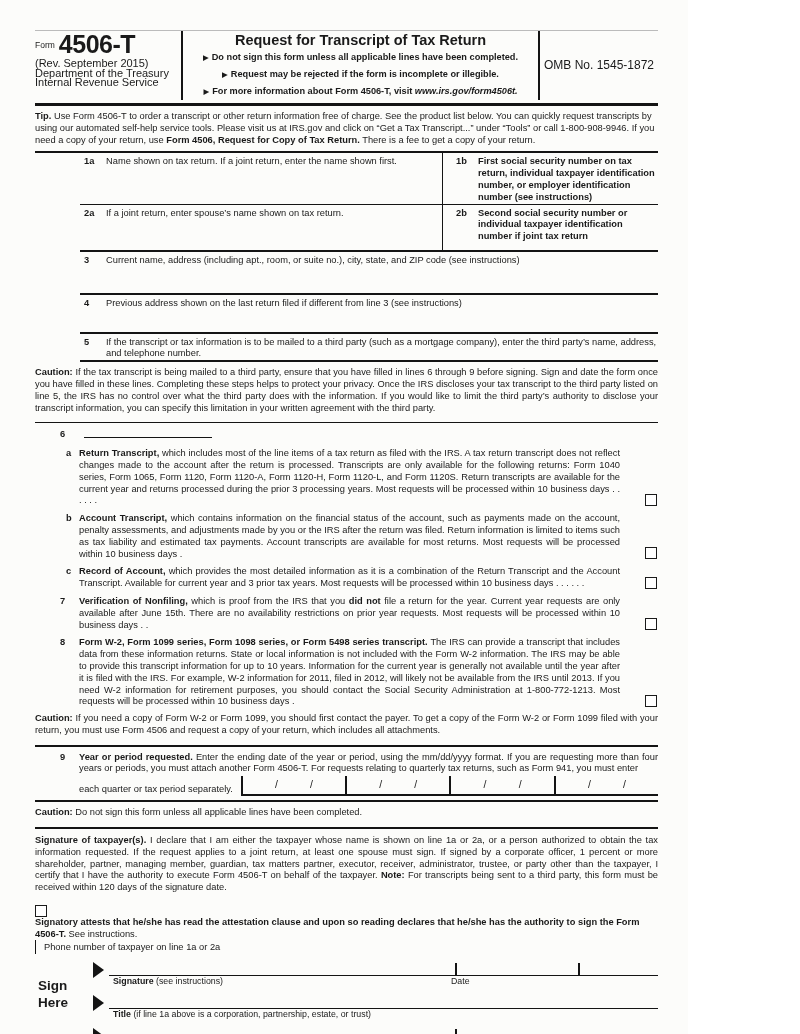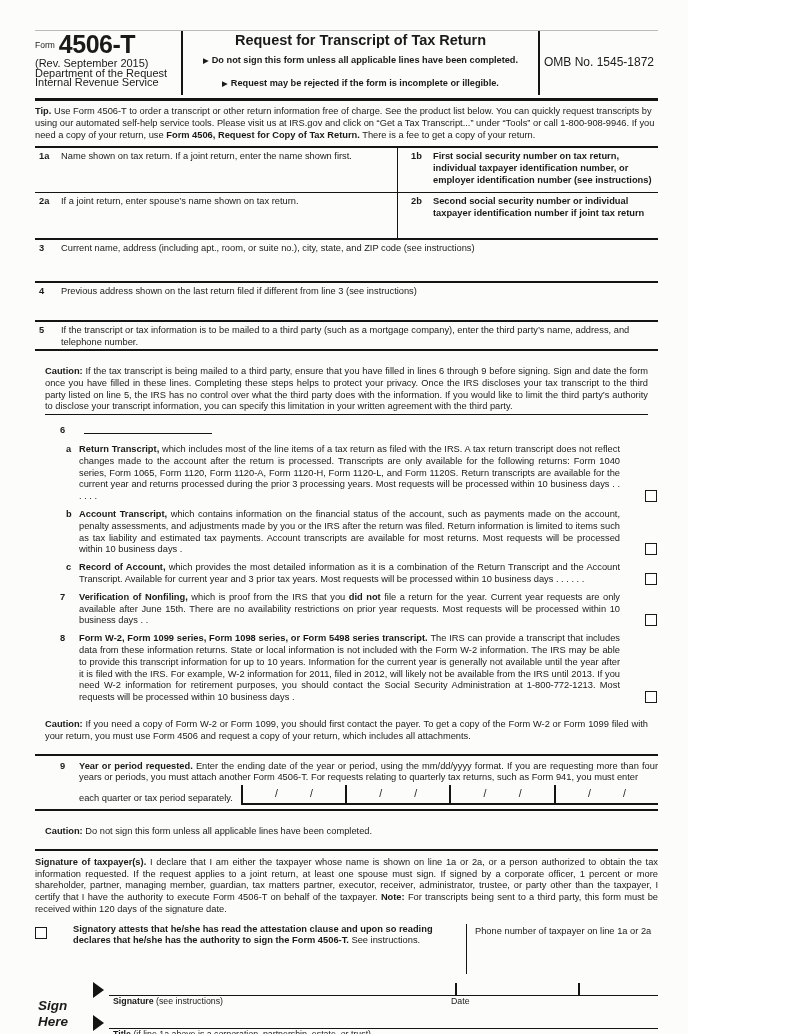--- a/index.html
+++ b/index.html
@@ -14,64 +14,64 @@
   
   .hdr { display: flex; border-top: 1px solid #bbb; border-bottom: 3px solid #141414; padding-bottom: 3px; }
   .hdr-left { width: 148px; flex: none; border-right: 2px solid #141414; padding: 2px 4px 0 0; }
   .form-line { display: flex; align-items: flex-end; }
   .form-word { font-size: 8.5px; padding-bottom: 4px; }
   .form-number { font-size: 25px; font-weight: bold; letter-spacing: -0.5px; line-height: 23px; margin-left: 4px; }
   .hdr-small { font-size: 11px; line-height: 9.6px; }
   .rev { margin-top: 3px; }
   .hdr-center { flex: 1; text-align: center; padding: 1px 8px 0; }
   .hdr-title { font-size: 14.5px; font-weight: bold; line-height: 17px; }
-  .hdr-bullet { font-size: 9.2px; font-weight: bold; line-height: 22px; }
+  .hdr-bullet { font-size: 9.2px; font-weight: bold; line-height: 17px; }
   .hdr-bullet .arr { font-size: 7.5px; margin-right: 3px; }
   .hdr-right { width: 120px; flex: none; border-left: 2px solid #141414; display: flex; align-items: center; justify-content: center; font-size: 12px; text-align: center; }
   
   .tip { margin: 5px 0 5px; }
   .hr2  { border: none; border-top: 2px solid #141414; margin: 0; }
   
-  .tbl-row { display: flex; border-bottom: 1.5px solid #141414; }
+  .tbl-row { display: flex; border-bottom: 1.5px solid #141414; margin-left: 45px; }
   .tbl-row.thick { border-bottom: 2.5px solid #141414; }
   .cell { display: flex; padding-top: 3px; }
   .cell .n { font-weight: bold; flex: none; width: 26px; padding-left: 4px; }
   .c-left  { width: 363px; flex: none; border-right: 1.5px solid #141414; padding-right: 8px; }
   .c-right { flex: 1; padding-left: 9px; font-weight: bold; }
   .r-1 { min-height: 45px; }
   .r-2 { min-height: 47px; }
   .r-3 { min-height: 43px; }
   .r-4 { min-height: 39px; }
   .r-5 { min-height: 26px; }
   
-  .caution { margin: 10px; padding: 5px 0 1px; text-align: justify; }
+  .caution { margin: 0; padding: 5px 0 8px; text-align: justify; }
   .bb1 { border-bottom: 1px solid #141414; }
   
   .item { display: flex; margin-top: 6px; }
   .item .n { flex: none; width: 44px; font-weight: bold; padding-left: 25px; }
   .item.sub .n { padding-left: 31px; }
   .item .txt { flex: 1; text-align: justify; }
   .item .boxcol { flex: none; width: 38px; display: flex; align-items: flex-end; justify-content: flex-end; padding: 0 1px 1px 0; }
   .checkbox { width: 12px; height: 12px; border: 1.5px solid #1a1a1a; background: #fff; }
   .blank-line { display: inline-block; width: 128px; height: 9px; border-bottom: 1.8px solid #141414; margin-left: 5px; }
   
   .l9row { display: flex; align-items: flex-end; margin-top: 1px; }
   .l9row .tail { white-space: nowrap; padding-right: 8px; }
   .daterow { flex: 1; display: flex; border-bottom: 2px solid #141414; height: 20px; }
   .datecell { flex: 1; border-left: 2.5px solid #141414; display: flex; justify-content: space-evenly; align-items: center; font-size: 10.5px; }
   .sec9wrap { margin: 5px 0 4px; }
   
   .sigpara { margin: 0; padding: 6px 0 4px; text-align: justify; }
-  .attest { display: flex; margin-top: 4px; min-height: 50px; }
+  .attest { display: flex; margin-top: 4px; min-height: 50px; flex-direction: column; }
   .attest .cbcol { flex: none; width: 38px; padding-top: 3px; }
   .attest .atxt { flex: 1; padding-right: 12px; font-weight: bold; line-height: 11.6px; }
   .attest .atxt .plain { font-weight: normal; }
   .attest .phone { flex: none; width: 192px; border-left: 1.5px solid #141414; padding: 2px 0 0 8px; font-weight: normal; }
   .signblock { position: relative; }
-  .sign-label { position: absolute; left: 3px; top: 24px; font-weight: bold; font-size: 13.5px; line-height: 16.5px; font-style: italic; }
+  .sign-label { position: absolute; left: 3px; top: 24px; font-weight: bold; font-size: 13.5px; line-height: 16.5px; }
   .sigrow { position: relative; height: 33px; }
   .sigrow .arrow { position: absolute; left: 58px; bottom: 9px; width: 0; height: 0;
     border-top: 8px solid transparent; border-bottom: 8px solid transparent; border-left: 11px solid #141414; }
   .sigrow .line { position: absolute; left: 74px; right: 0; bottom: 11px; border-bottom: 1.5px solid #141414; }
   .sigrow .tick { position: absolute; bottom: 11px; width: 1.5px; height: 13px; background: #141414; }
   .tickdate { left: 420px; } .tickphone { left: 543px; height: 15px; }
   .sigrow .lab { position: absolute; bottom: -1px; left: 78px; font-size: 8.8px; white-space: nowrap; }
   .sigrow .datelab { position: absolute; bottom: -1px; left: 416px; font-size: 8.8px; }
   
   .footer { border-top: 2.5px solid #141414; margin-top: 3px; padding-top: 4px; display: flex; align-items: baseline; gap: 8px; }
@@ -85,27 +85,28 @@
 
 <div class="page">
 
   <header class="hdr">
     <div class="hdr-left">
       <div class="form-line">
         <span class="form-word">Form</span>
         <span class="form-number">4506-T</span>
       </div>
       <div class="hdr-small rev">(Rev. September 2015)</div>
-      <div class="hdr-small">Department of the Request</div>
+      <div class="hdr-small">Department of the Treasury</div>
       <div class="hdr-small">Internal Revenue Service</div>
     </div>
     <div class="hdr-center">
       <div class="hdr-title">Request for Transcript of Tax Return</div>
       <div class="hdr-bullet"><span class="arr">▶</span><span>Do not sign this form unless all applicable lines have been completed.</span></div>
       <div class="hdr-bullet"><span class="arr">▶</span><span>Request may be rejected if the form is incomplete or illegible.</span></div>
+      <div class="hdr-bullet"><span class="arr">▶</span><span><span style="font-weight: bold;">For more information about Form 4506-T, visit </span><span style="font-weight: bold; font-style: italic;">www.irs.gov/form4506t.</span></span></div>
     </div>
     <div class="hdr-right">OMB No. 1545-1872</div>
   </header>
 
   <p class="tip"><span style="font-weight: bold;">Tip. </span><span>Use Form 4506-T to order a transcript or other return information free of charge. See the product list below. You can quickly request transcripts by using our automated self-help service tools. Please visit us at IRS.gov and click on “Get a Tax Transcript...” under “Tools” or call 1-800-908-9946. If you need a copy of your return, use </span><span style="font-weight: bold;">Form 4506, Request for Copy of Tax Return.</span><span> There is a fee to get a copy of your return.</span></p>
   <div class="hr2"></div>
 
   <div class="tbl-row r-1">
     <div class="cell c-left">
       <span class="n">1a</span>

